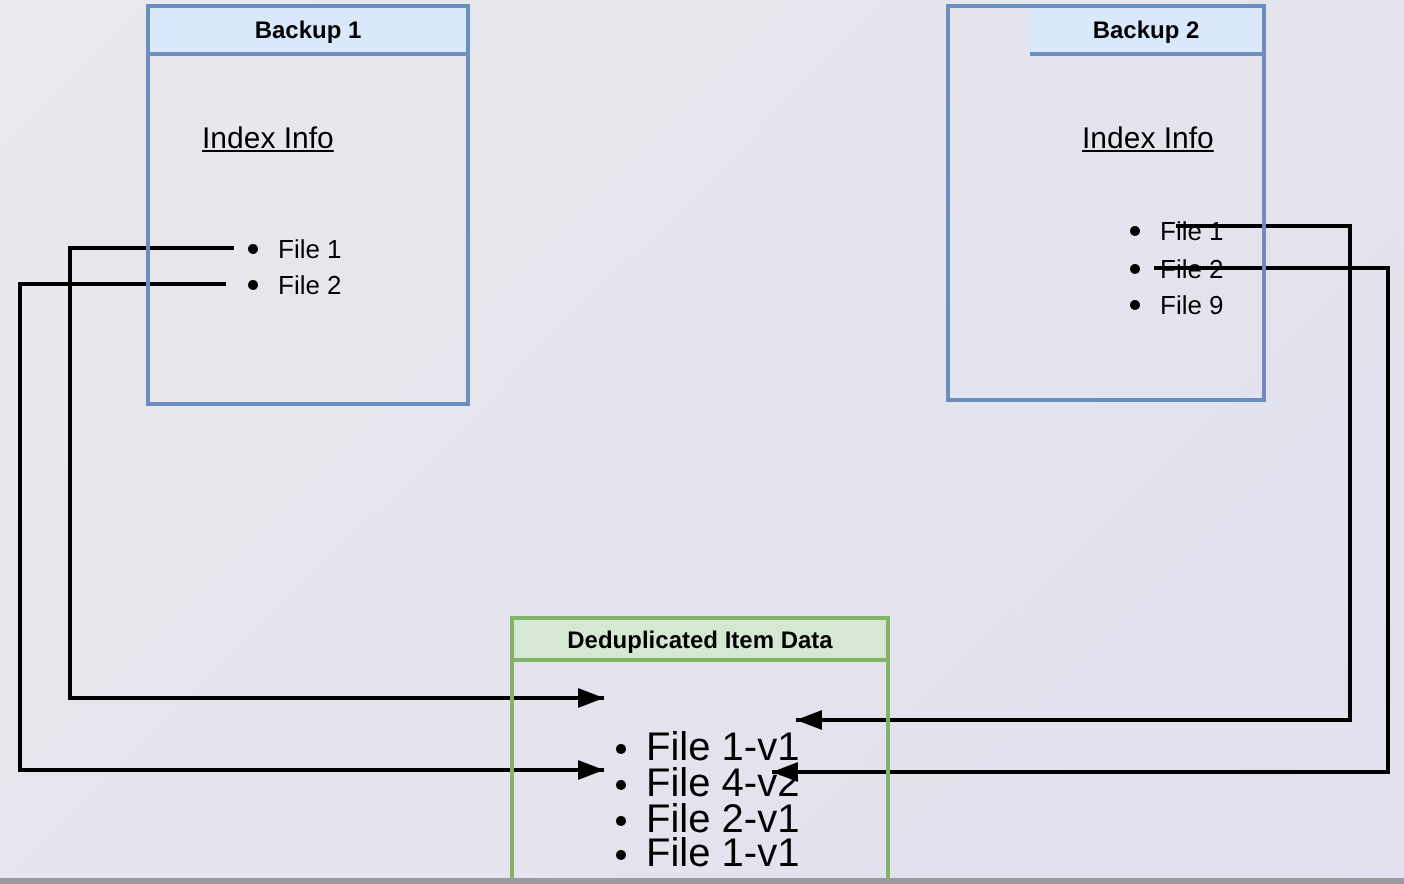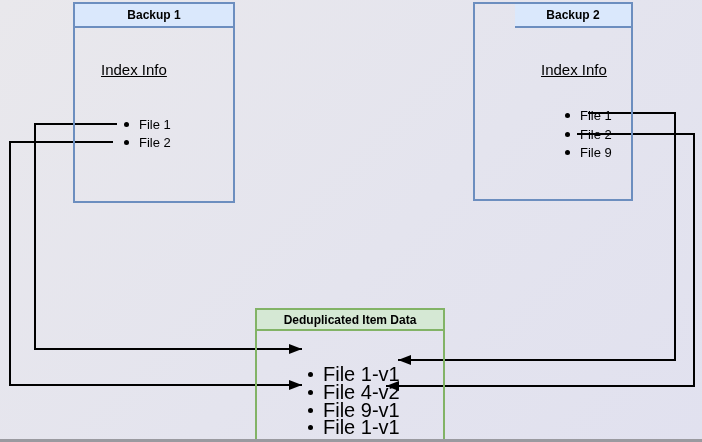--- a/index.html
+++ b/index.html
@@ -146,21 +146,21 @@
         <li>
           <span class="dot"></span>
           <span>File 1-v1</span>
         </li>
         <li>
           <span class="dot"></span>
           <span>File 4-v2</span>
         </li>
         <li>
           <span class="dot"></span>
-          <span>File 9-v1</span>
+          <span>File 2-v1</span>
         </li>
         <li>
           <span class="dot"></span>
           <span>File 1-v1</span>
         </li>
       </ul>
     </div>
   </div>
 
   <div class="bottom-strip"></div>

